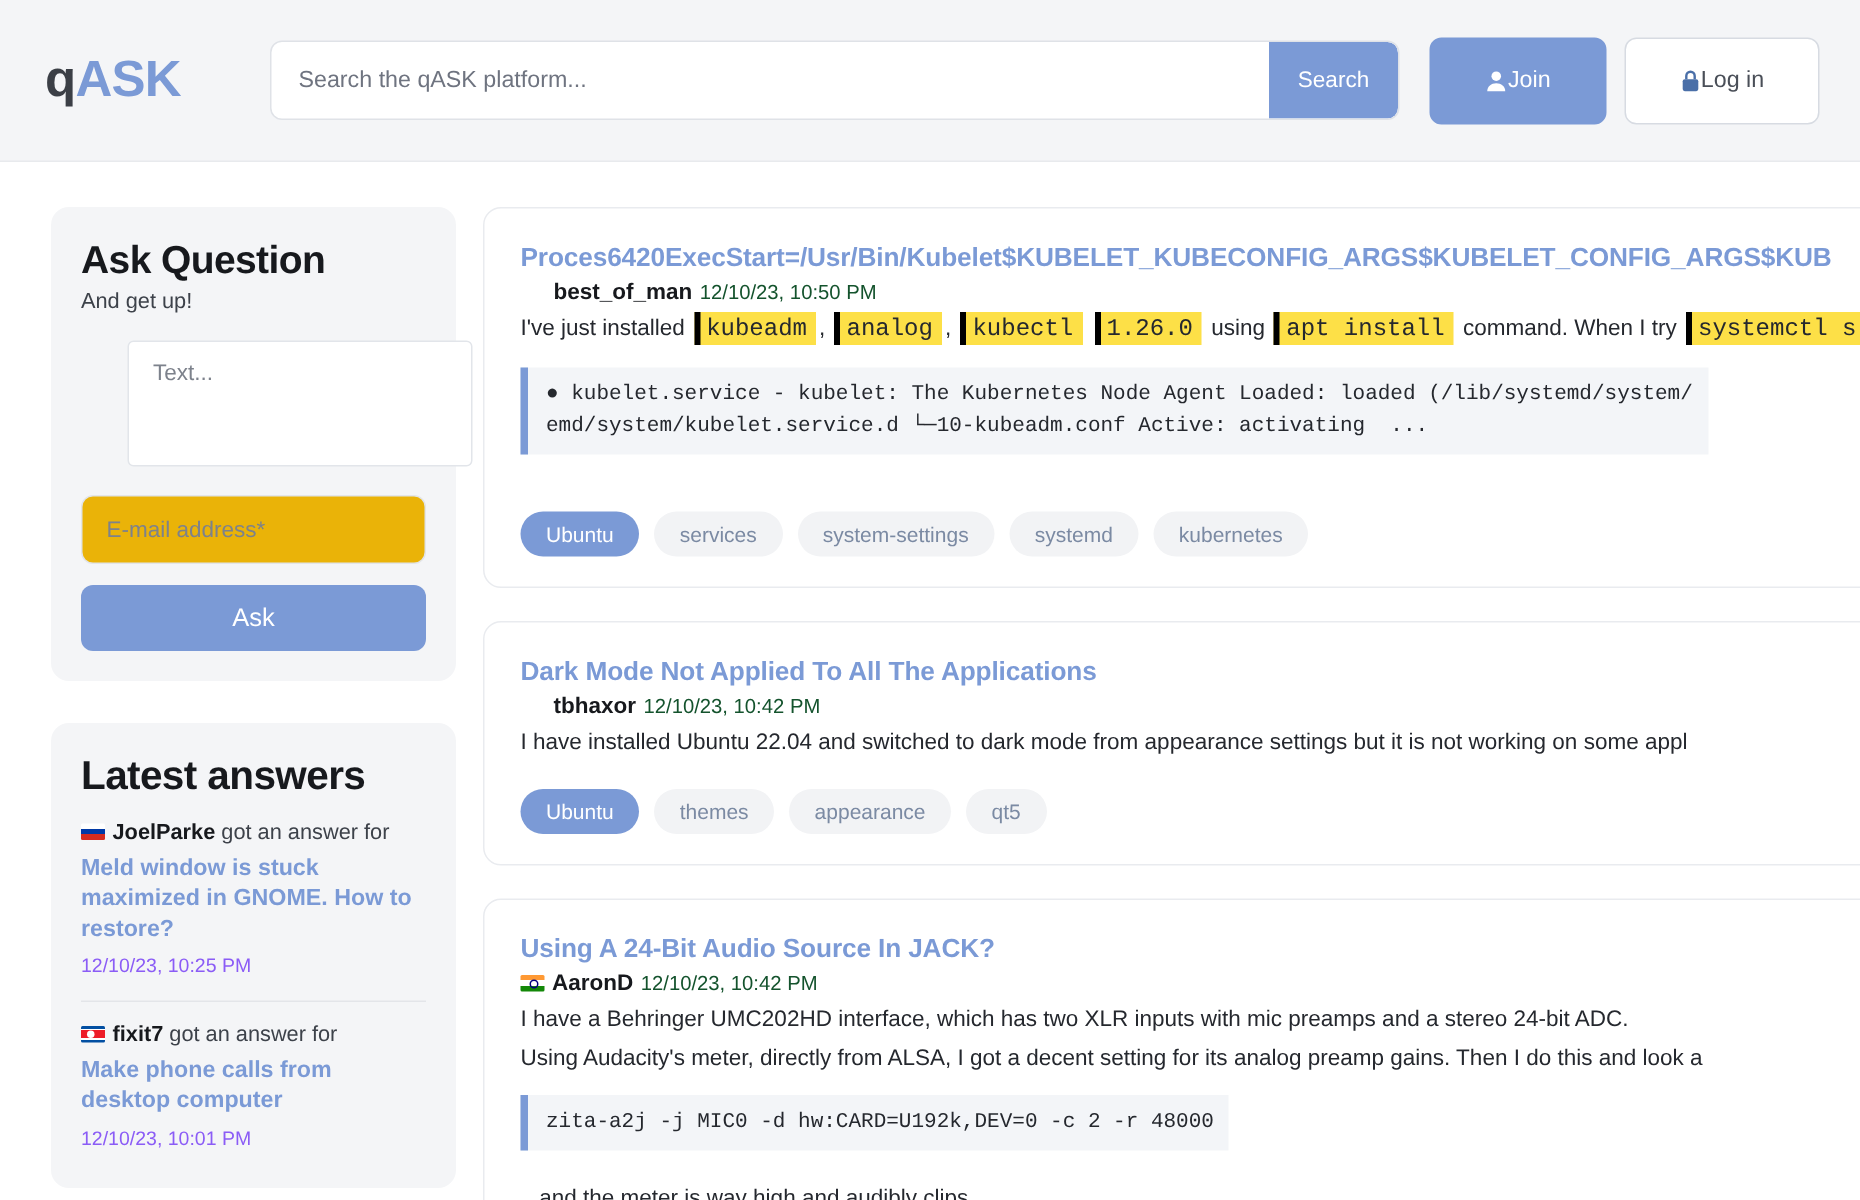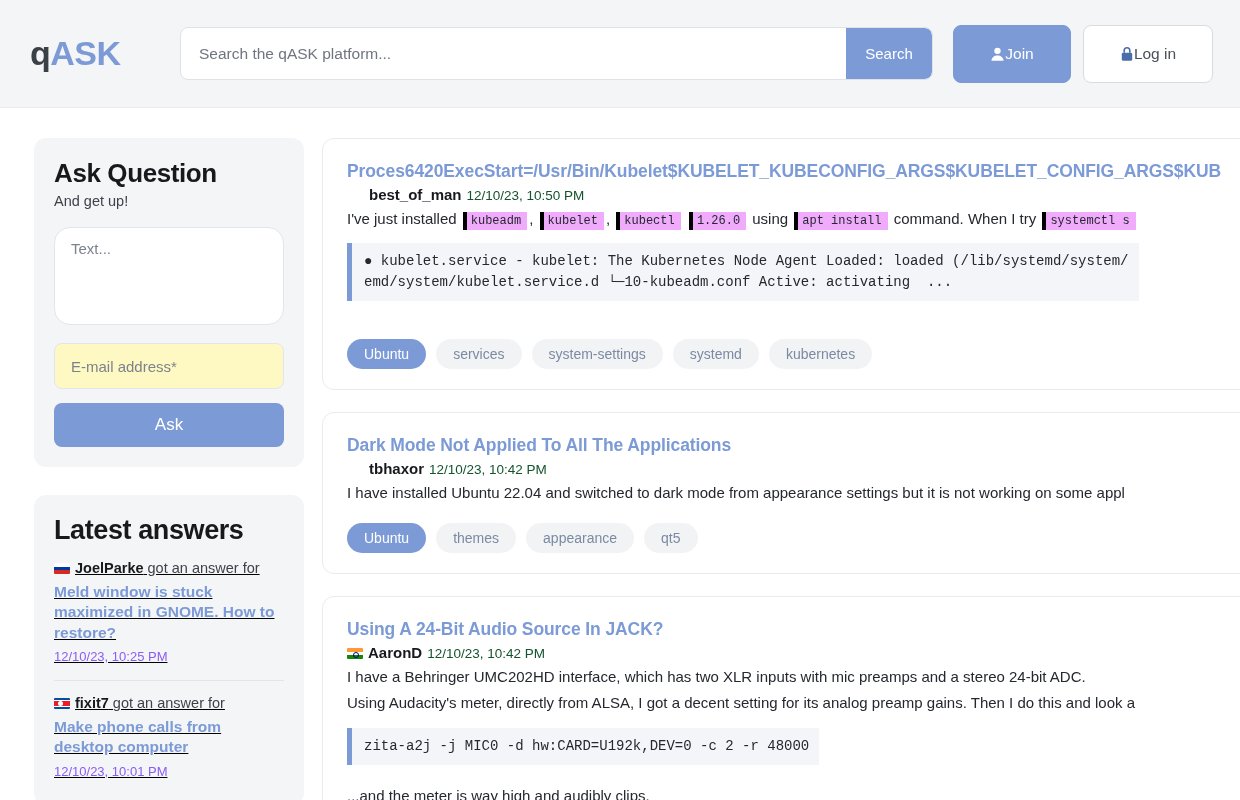--- a/index.html
+++ b/index.html
@@ -102,39 +102,40 @@
   .panel-title {
     font-size: 26px;
     font-weight: 700;
     color: #17191d;
     letter-spacing: -0.4px;
     margin: 0 0 4px 0;
   }
   .panel-sub { font-size: 14.5px; color: #3d424a; margin: 0 0 18px 0; }
   .ta-text {
     width: 100%;
-    height: 98px;
+    height: 84px;
     resize: none;
     border: 1px solid #e2e5ea;
-    border-radius: 16px;
+    border-radius: 4px;
     background: #ffffff;
     padding: 12px 16px;
     font-family: "Liberation Sans", sans-serif;
     font-size: 15px;
     color: #2b2f36;
     outline: none;
+    margin-left: 31px;
   }
   .ta-text::placeholder { color: #7d828c; opacity: 1; }
   .in-email {
     width: 100%;
     height: 46px;
     margin-top: 14px;
     border: 1px solid #e2e5ea;
     border-radius: 8px;
-    background: #fef9c3;
+    background: #eab308;
     padding: 0 16px;
     font-family: "Liberation Sans", sans-serif;
     font-size: 15px;
     color: #2b2f36;
     outline: none;
   }
   .in-email::placeholder { color: #7d828c; opacity: 1; }
   .btn-ask {
     width: 100%;
     height: 44px;
@@ -145,21 +146,21 @@
     color: #ffffff;
     font-family: "Liberation Sans", sans-serif;
     font-size: 17px;
     cursor: pointer;
   }
 
   .panel-title-lg {
     font-size: 27px; font-weight: 700; color: #17191d;
     letter-spacing: -0.4px; margin: 0 0 10px 0;
   }
-  .answer-item { padding: 2px 0 6px 0; text-decoration: underline; }
+  .answer-item { padding: 2px 0 6px 0; }
   .answer-item + .answer-item { border-top: 1px solid #e3e5e9; padding-top: 12px; margin-top: 10px; }
   .ans-line1 { font-size: 14.5px; color: #3d424a; line-height: 1.5; }
   .ans-user { font-weight: 700; color: #17191d; }
   .ans-link {
     display: block;
     font-size: 15.5px;
     font-weight: 700;
     color: #7b9ad6;
     line-height: 1.32;
     margin-top: 2px;
@@ -222,22 +223,22 @@
   .q-time { color: #14532d; font-size: 13.5px; }
   .q-body {
     font-size: 15px;
     color: #25282e;
     line-height: 1.62;
     white-space: nowrap;
   }
   .q-body p { margin: 0 0 2px 0; white-space: nowrap; }
   code.inl {
     font-family: "Liberation Mono", "DejaVu Sans Mono", monospace;
-    font-size: 12px;
-    background: #f0abfc;
+    font-size: 16px;
+    background: #fde047;
     border-left: 4px solid #000000;
     padding: 2px 6px 2px 4px;
     margin: 0 2px;
     color: #25282e;
     white-space: pre;
   }
   pre.blk {
     font-family: "Liberation Mono", "DejaVu Sans Mono", monospace;
     font-size: 14px;
     line-height: 1.5;
@@ -334,21 +335,21 @@
   </div>
 
   <div class="feed">
 
     <div class="qcard">
       <a class="q-title">Proces6420ExecStart=/Usr/Bin/Kubelet$KUBELET_KUBECONFIG_ARGS$KUBELET_CONFIG_ARGS$KUB</a>
       <div class="q-meta">
         <span class="q-user">best_of_man</span><span class="q-time">12/10/23, 10:50 PM</span>
       </div>
       <div class="q-body">
-        <p><span>I've just installed </span><code class="inl">kubeadm</code><span>, </span><code class="inl">kubelet</code><span>, </span><code class="inl">kubectl</code><span> </span><code class="inl">1.26.0</code><span> using </span><code class="inl">apt install</code><span> command. When I try </span><code class="inl">systemctl s</code></p>
+        <p><span>I've just installed </span><code class="inl">kubeadm</code><span>, </span><code class="inl">analog</code><span>, </span><code class="inl">kubectl</code><span> </span><code class="inl">1.26.0</code><span> using </span><code class="inl">apt install</code><span> command. When I try </span><code class="inl">systemctl s</code></p>
         <pre class="blk">● kubelet.service - kubelet: The Kubernetes Node Agent Loaded: loaded (/lib/systemd/system/
 emd/system/kubelet.service.d └─10-kubeadm.conf Active: activating  ...</pre>
       </div>
       <div class="tags">
         <span class="tag primary">Ubuntu</span>
         <span class="tag">services</span>
         <span class="tag">system-settings</span>
         <span class="tag">systemd</span>
         <span class="tag">kubernetes</span>
       </div>

